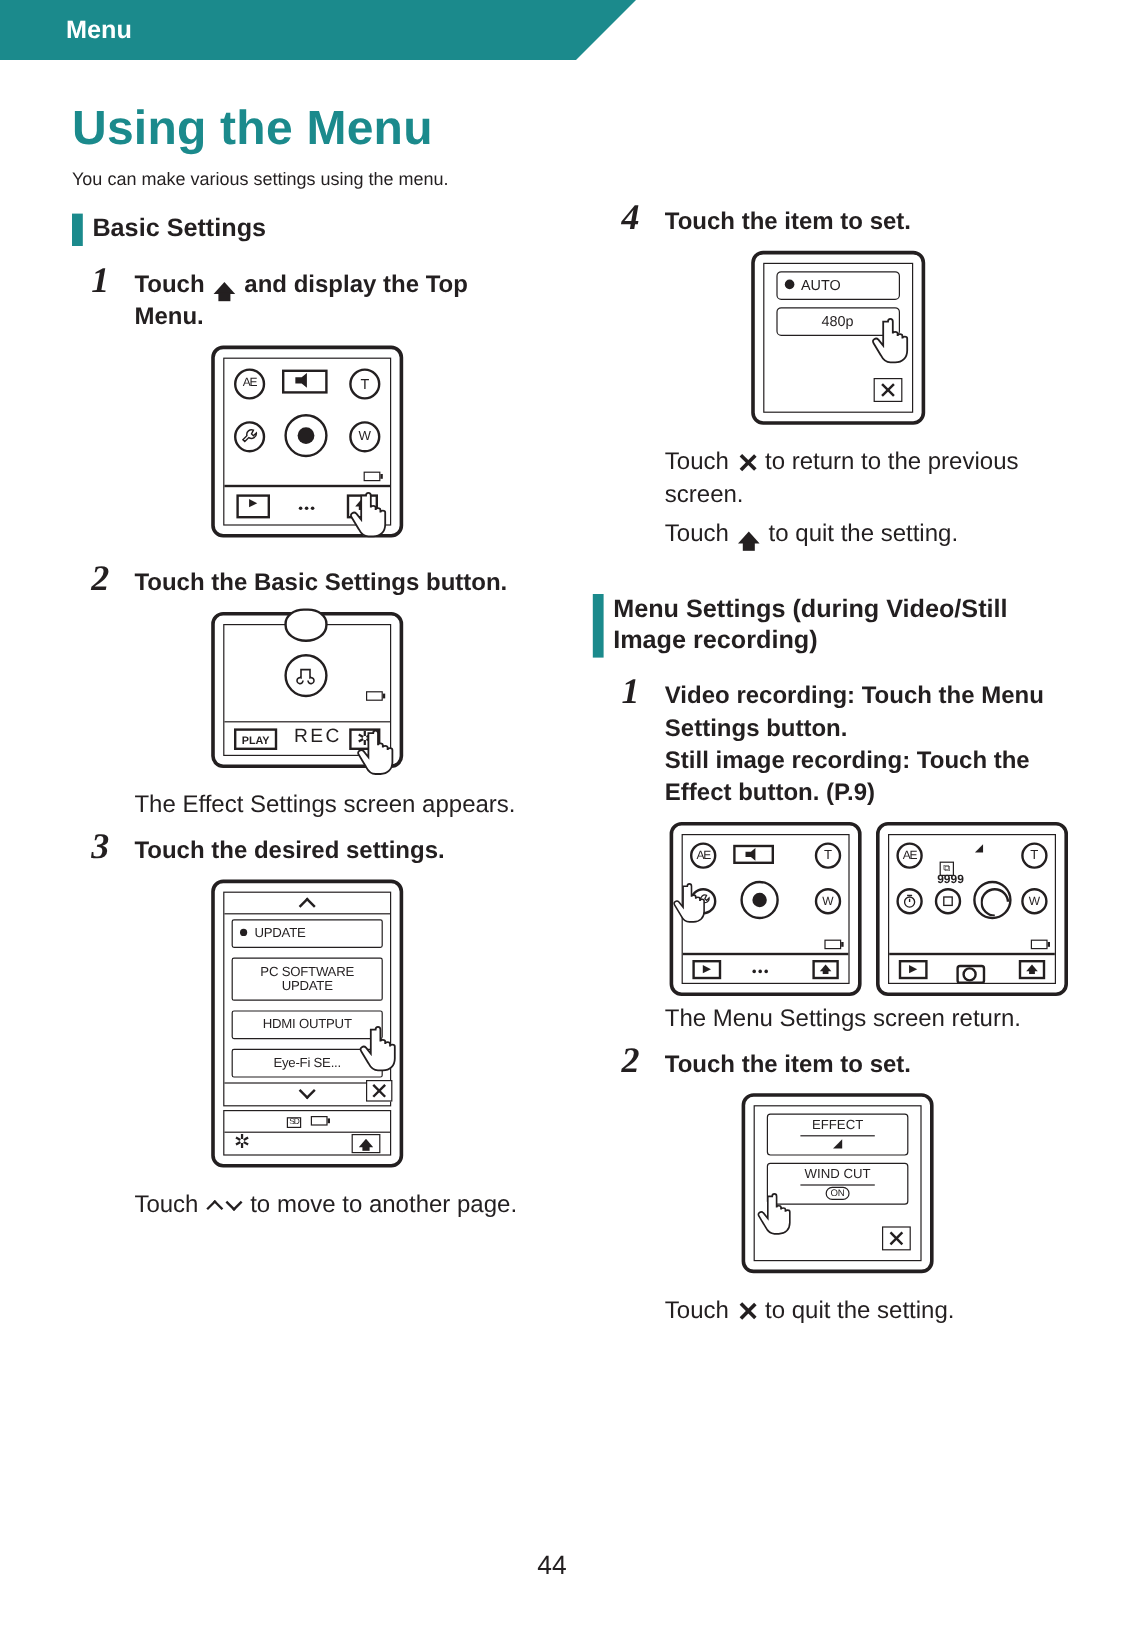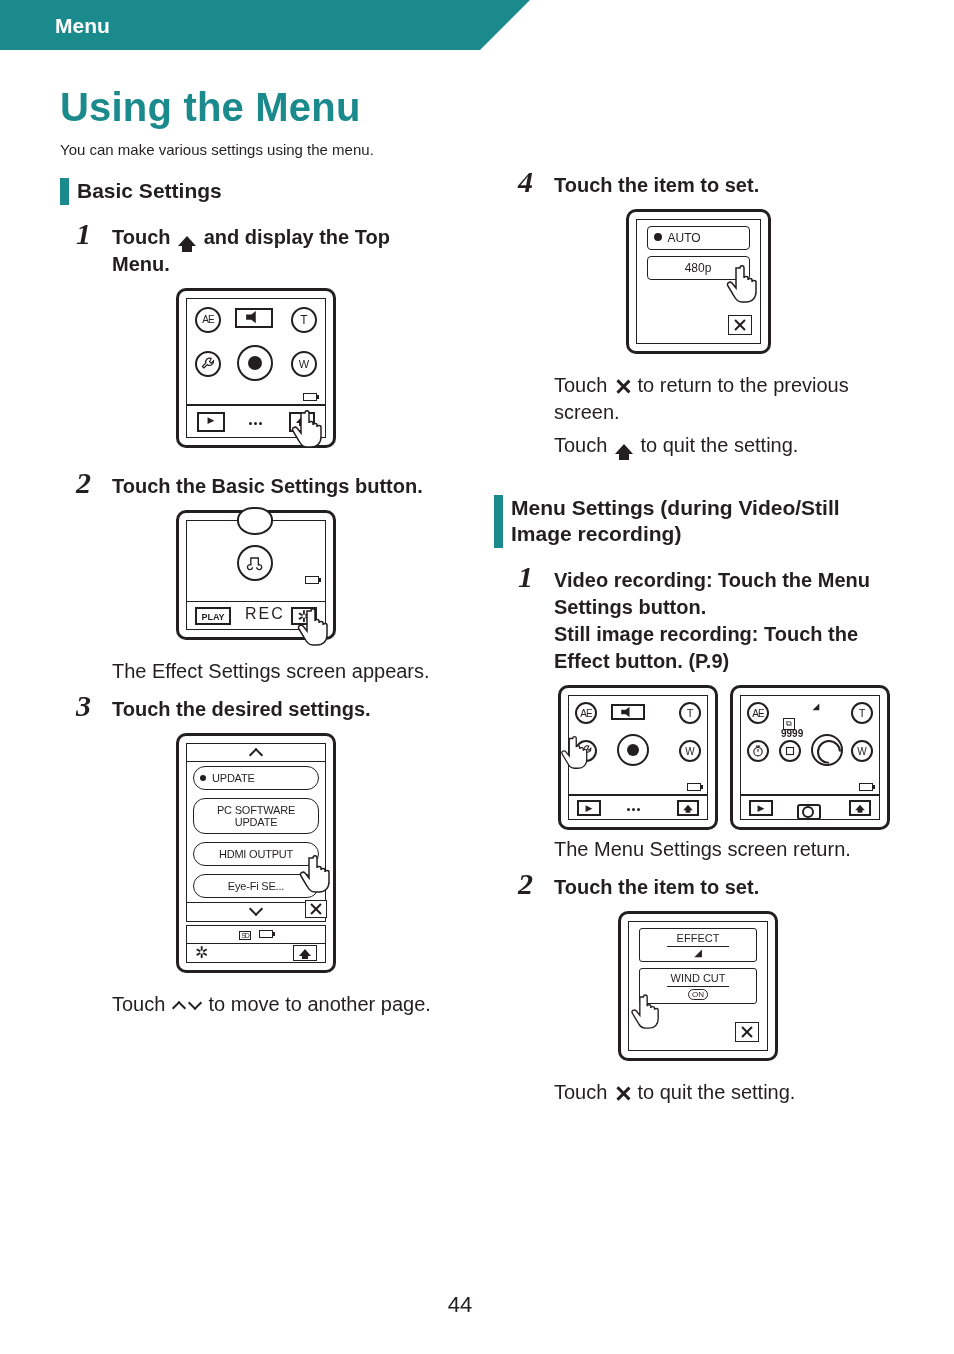--- a/index.html
+++ b/index.html
@@ -172,21 +172,21 @@
     position:absolute; left:7px; right:7px; top:7px; bottom:48px;
     border:1px solid #231f20;
     display:flex; flex-direction:column;
   }
   .sf-arrow-up, .sf-arrow-down{
     height:26px; display:flex; align-items:center; justify-content:center;
     border-bottom:1px solid #231f20;
   }
   .sf-arrow-down{ border-bottom:none; border-top:1px solid #231f20; }
   .sf-item{
-    margin:4px 6px; border:1px solid #231f20; border-radius:12px;
+    margin:4px 6px; border:1px solid #231f20; border-radius:2px;
     font-size:11px; text-align:center; padding:5px 2px;
     letter-spacing:-0.2px;
   }
   .sf-bottom-row{
     position:absolute; left:7px; right:7px; bottom:7px; height:38px;
     border:1px solid #231f20; border-top:1px solid #231f20;
     display:flex; flex-direction:column;
   }
   .sf-status{
     flex:1; border-bottom:1px solid #231f20; display:flex; align-items:center; justify-content:center; gap:8px;

